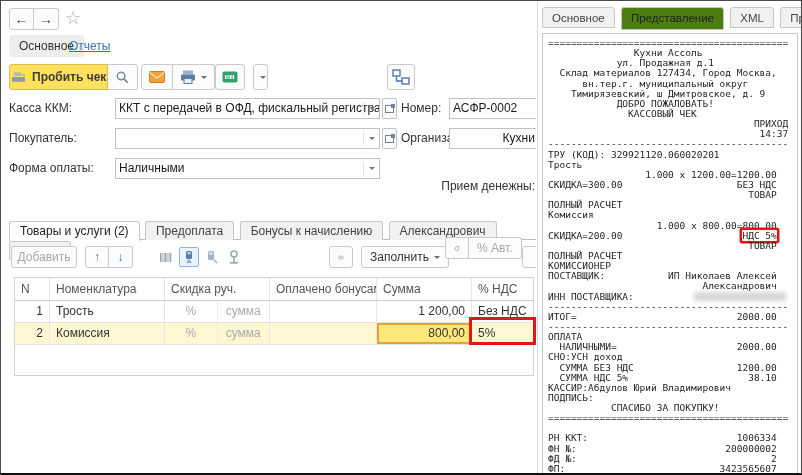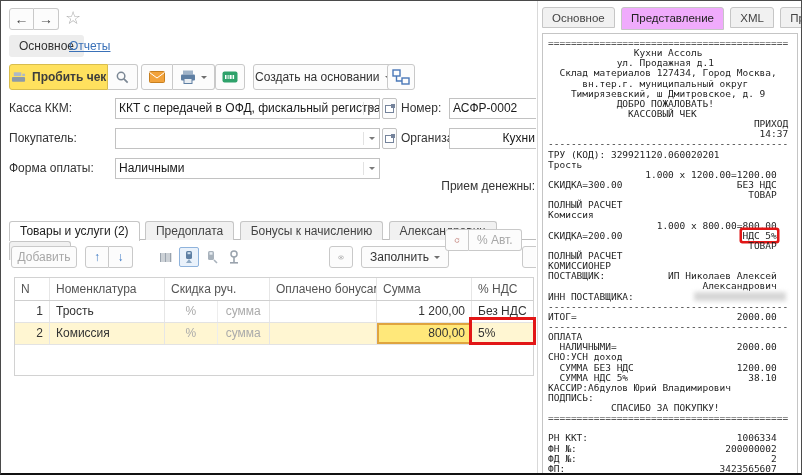--- a/index.html
+++ b/index.html
@@ -49,21 +49,21 @@
     background:#F1F1F1; border:1px solid #C6C6C6; border-bottom:none;
     border-radius:3px 3px 0 0; font-size:12px; color:#444; position:relative; top:0;
   }
   .dtab.active { background:#fff; height:20px; z-index:2; color:#222; }
   
   .rtab {
     display:inline-block; height:21px; line-height:20px; padding:0 9px; margin-right:3px;
     background:#F1F1F1; border:1px solid #C6C6C6; border-radius:3px 3px 0 0;
     font-size:11.5px; color:#444;
   }
-  .rtab.active { background:#f0abfc; height:23px; z-index:2; color:#222; }
+  .rtab.active { background:#4d7c0f; height:23px; z-index:2; color:#222; }
   
   .tbl { position:absolute; left:13px; top:276px; width:520px; height:99px; border:1px solid #D2D2D2; background:#fff; }
   .trow { display:flex; width:100%; border-bottom:1px solid #E3E3E3; }
   .trow.head { height:23px; border-bottom:1px solid #CFCFCF; color:#555; }
   .trow.body { height:22px; }
   .tc { border-right:1px solid #E6E6E6; padding:0 6px; line-height:21px; white-space:nowrap; overflow:hidden; }
   .trow.head .tc { line-height:22px; }
   .tc:last-child { border-right:none; }
   .c-n { width:35px; } .c-nom { width:115px; } .c-disc { width:105px; padding:0; display:flex; }
   .c-bon { width:107px; } .c-sum { width:95px; text-align:right; } .c-vat { width:61px; }
@@ -144,21 +144,20 @@
           <g fill="#fff">
             <rect x="3" y="4" width="1.5" height="4"></rect>
             <rect x="5.6" y="4" width="1" height="4"></rect>
             <rect x="7.6" y="4" width="2" height="4"></rect>
             <rect x="10.6" y="4" width="1.5" height="4"></rect>
           </g>
         </svg>
     </span>
 
     <span class="btn abs" style="left:252px;top:63px;">
-      <span>Создать на основании</span>
       <span class="car"></span>
     </span>
 
     <span class="btn abs" style="left:386px;top:63px;width:28px;">
       <svg width="18" height="16" viewBox="0 0 18 16">
           <g fill="none" stroke="#4A78B8" stroke-width="1.4">
             <rect x="1" y="1" width="7" height="6"></rect>
             <rect x="10" y="9" width="7" height="6"></rect>
             <path d="M4.5 7v5h5.5"></path>
           </g>
@@ -253,21 +252,21 @@
     <span class="btn sm abs" style="left:328px;top:245px;width:24px;">
       <svg width="14" height="9" viewBox="0 0 16 10">
           <ellipse cx="8" cy="5" rx="7" ry="4.2" fill="none" stroke="#8A8A8A" stroke-width="1.3"></ellipse>
           <circle cx="8" cy="5" r="1.8" fill="#8A8A8A"></circle>
         </svg>
     </span>
     <span class="btn sm abs" style="left:360px;top:245px;">
       <span>Заполнить</span>
       <span class="car"></span>
     </span>
-    <span class="grp abs" style="left:444px;top:228px;">
+    <span class="grp abs" style="left:444px;top:236px;">
       <span class="btn sm" style="width:24px;">
         <svg width="13" height="13" viewBox="0 0 14 14">
             <path d="M11.5 7a4.5 4.5 0 1 1-1.3-3.2" fill="none" stroke="#BF7A72" stroke-width="1.6"></path>
             <path d="M11.9 1v3.4H8.5z" fill="#BF7A72"></path>
           </svg>
       </span>
       <span class="btn sm disabled">% Авт.</span>
     </span>
     <span class="btn sm abs" style="left:521px;top:245px;width:26px;"></span>
 

